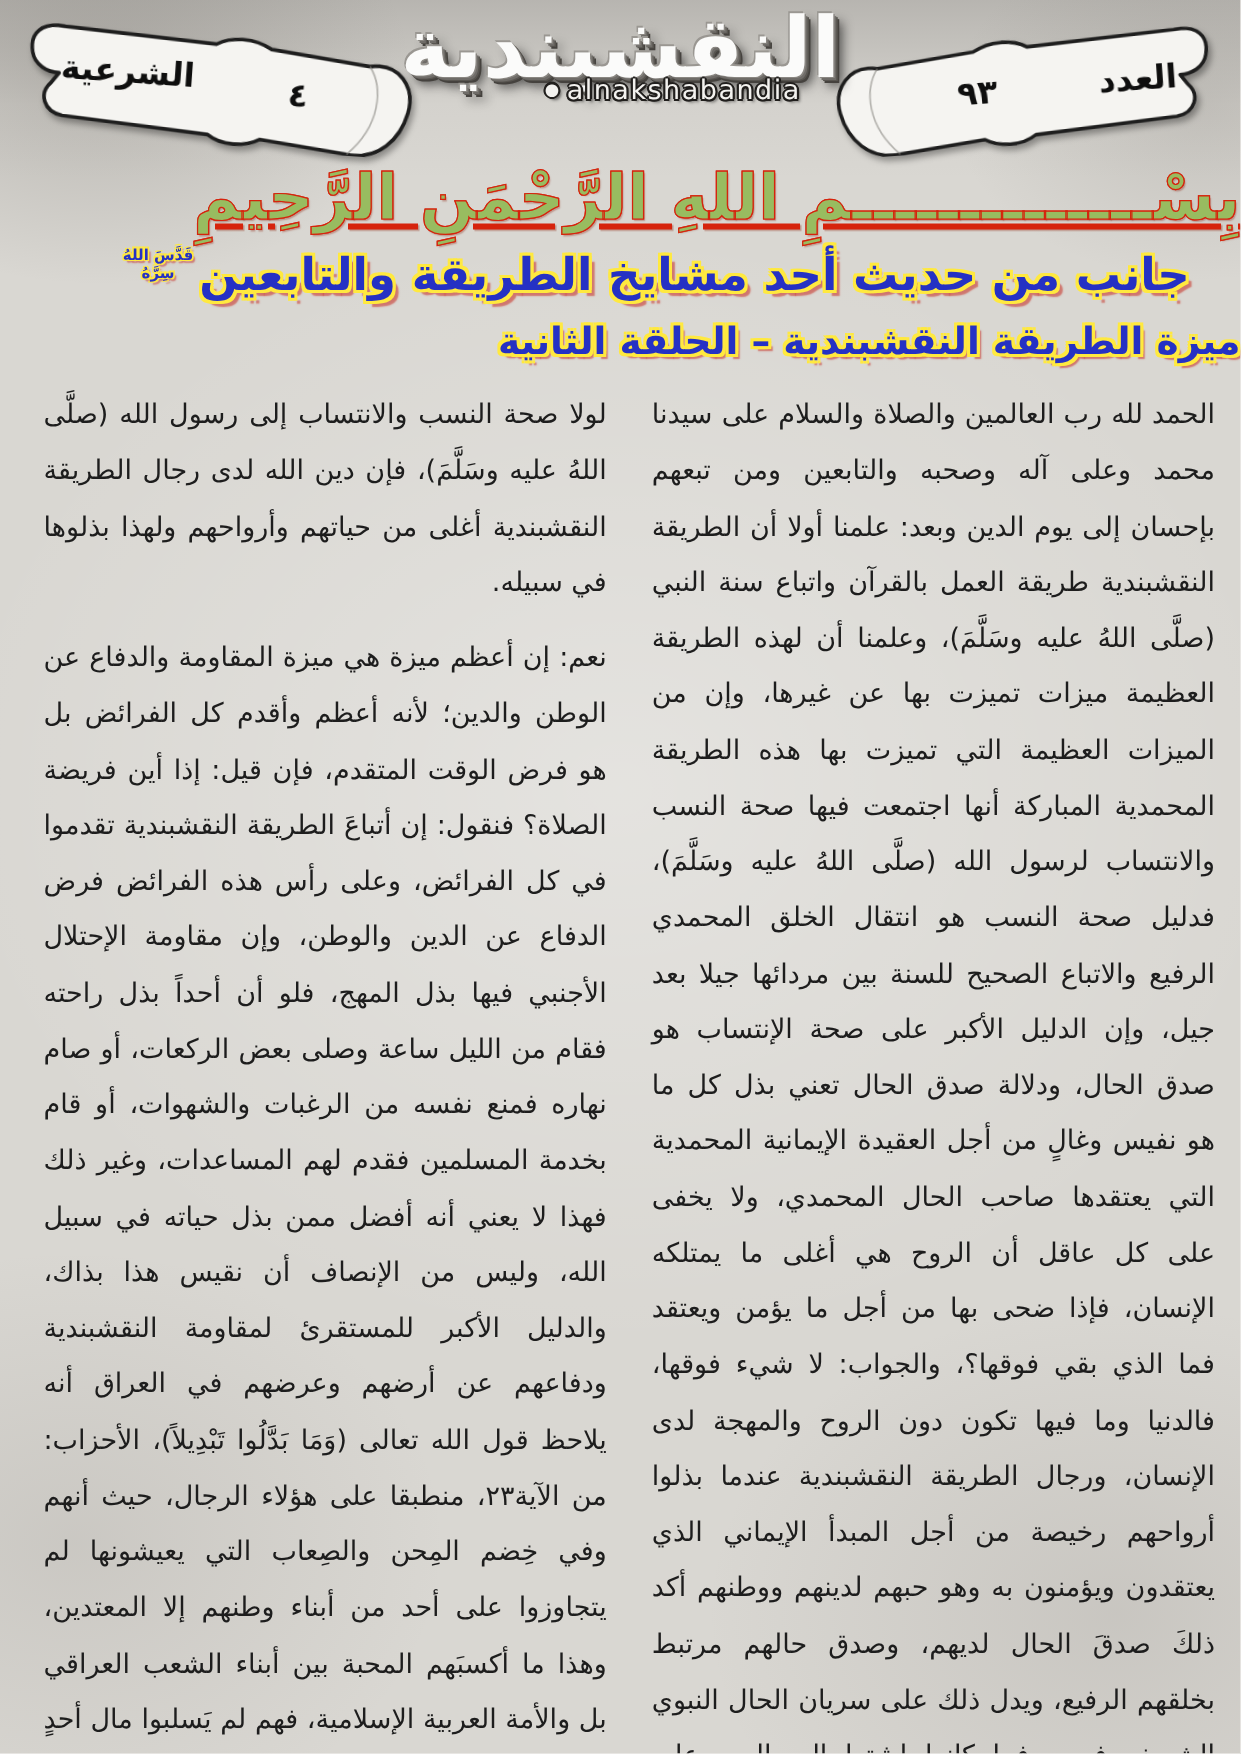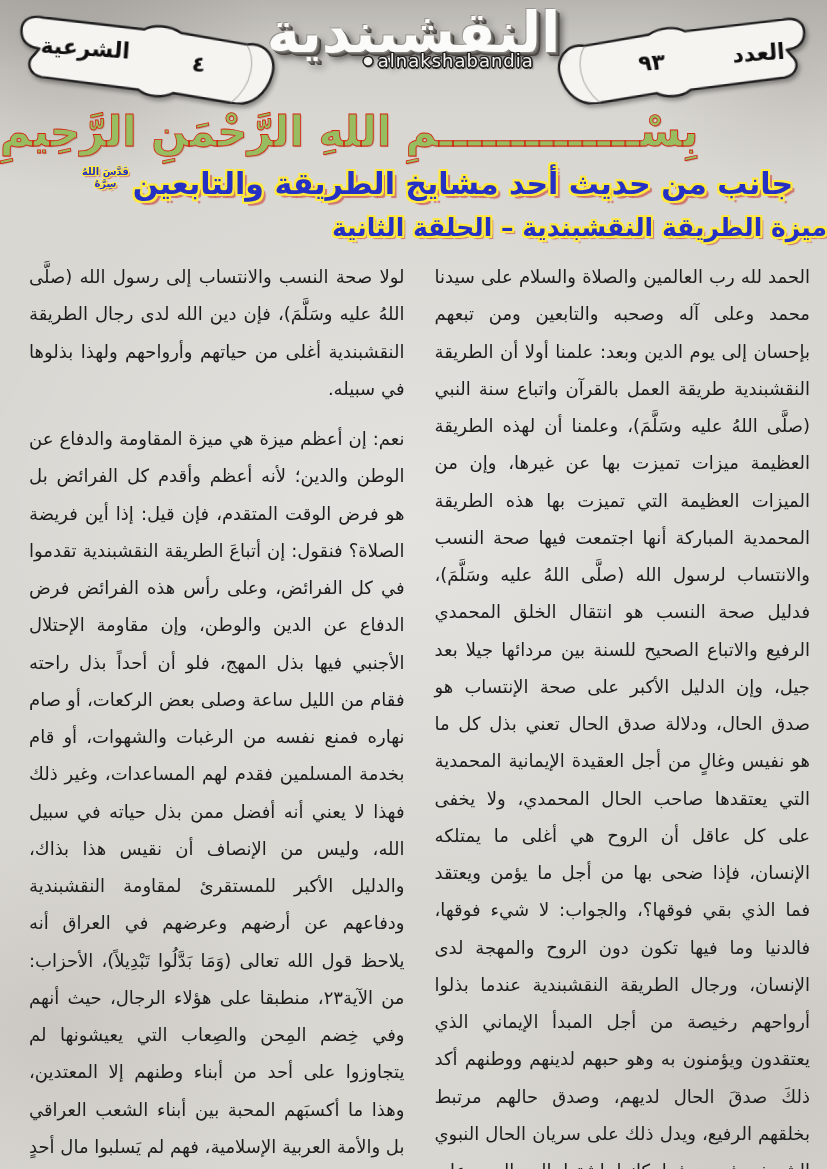--- a/index.html
+++ b/index.html
@@ -57,28 +57,29 @@
     text-shadow:
       -1.5px 0 0 #211f1d, 1.5px 0 0 #211f1d, 0 -1.5px 0 #211f1d, 0 1.5px 0 #211f1d,
       -1px -1px 0 #211f1d, 1px 1px 0 #211f1d, 1px -1px 0 #211f1d, -1px 1px 0 #211f1d,
       2px 2px 2px rgba(0,0,0,0.5);
   }
   .logo-bullet{ font-size:11px; vertical-align:3px; margin-right:4px; }
 
   
   .basmala{
     margin-top:-2px;
-    text-align:left;
+    text-align:right;
     font-size:42px; font-weight:bold;
     color:#98bc60;
     -webkit-text-stroke:0.8px #d6230c;
     text-shadow:1px 1px 1px rgba(140,30,10,0.35);
     height:64px; line-height:64px;
     letter-spacing:-1px;
     white-space:nowrap;
+    text-decoration:underline;
   }
 
   
   .article-title{
     margin-top:2px;
     text-align:center;
     font-size:30px; font-weight:bold; color:#2531c4;
     text-shadow:
       -2px -2px 0 #ffe93f, 2px -2px 0 #ffe93f, -2px 2px 0 #ffe93f, 2px 2px 0 #ffe93f,
       0 -2px 0 #ffe93f, 0 2px 0 #ffe93f, -2px 0 0 #ffe93f, 2px 0 0 #ffe93f,

